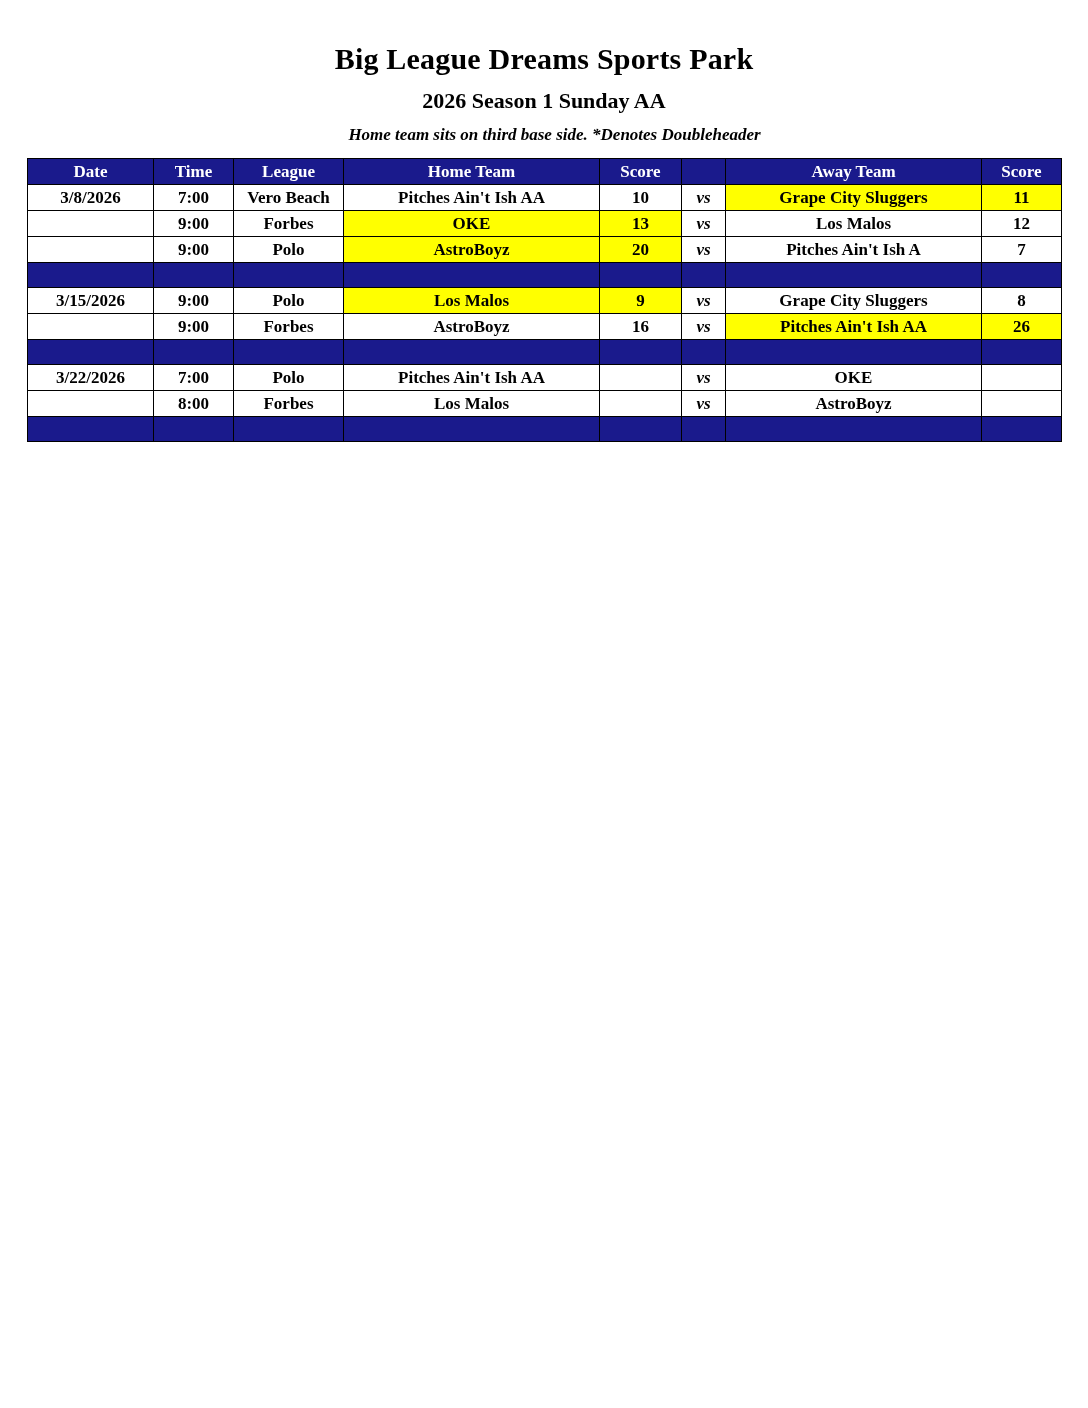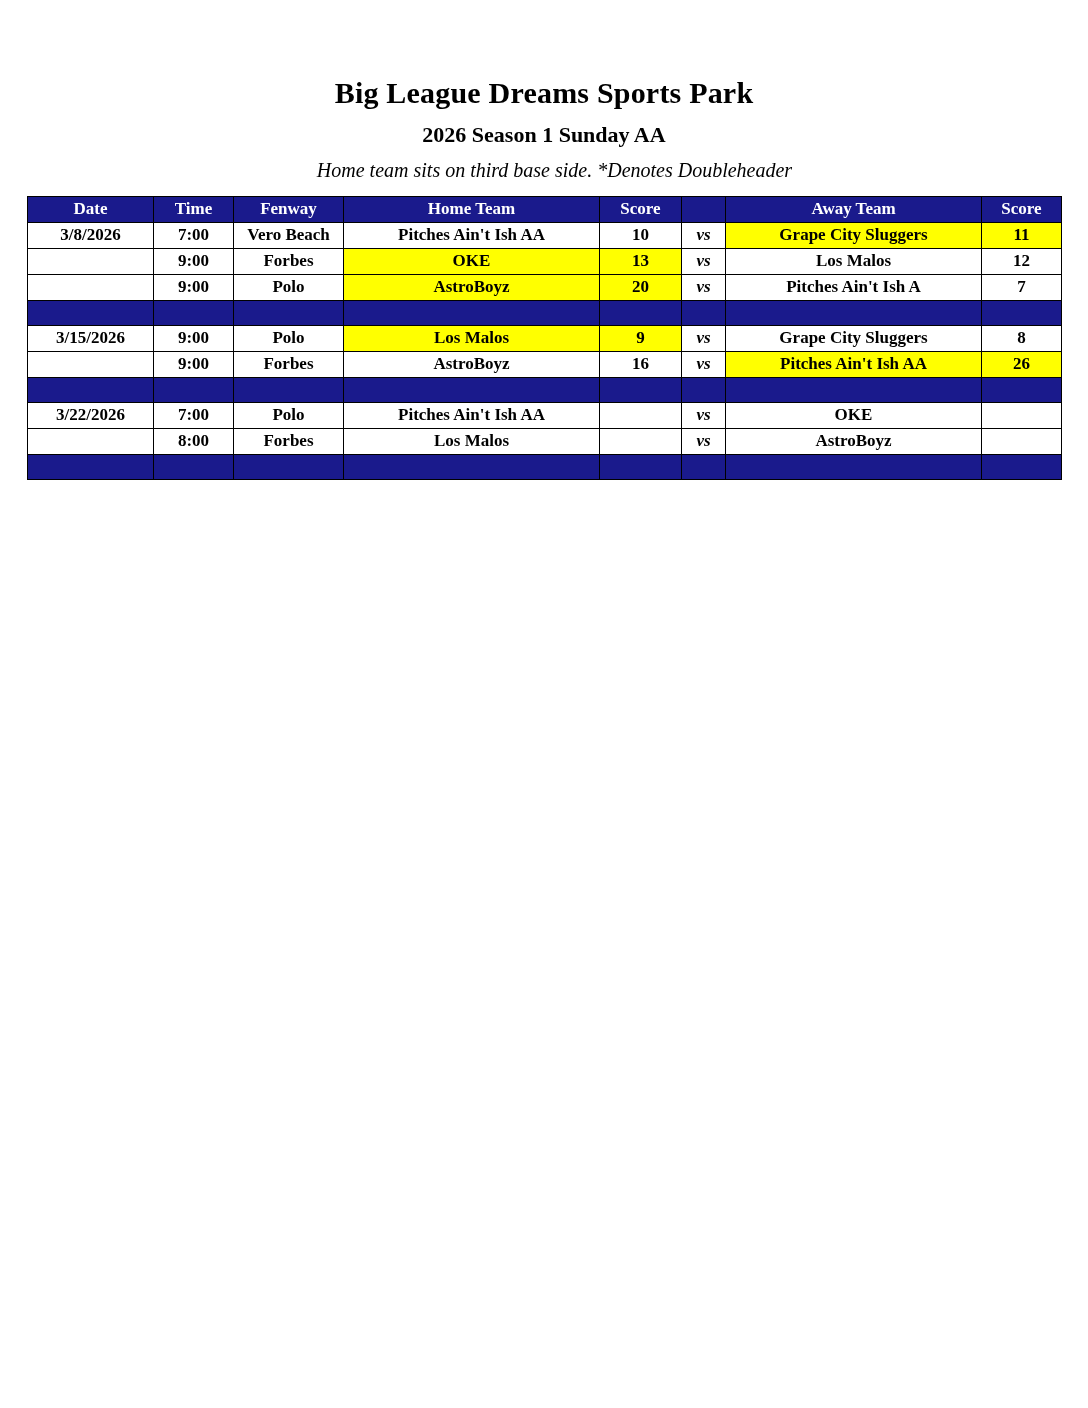--- a/index.html
+++ b/index.html
@@ -16,37 +16,37 @@
   }
   .page {
     position: relative;
     width: 1088px;
     height: 1408px;
     box-sizing: border-box;
     padding: 0;
   }
   .title-block {
     text-align: center;
-    margin-top: 76px;
+    margin-top: 42px;
   }
   .doc-title {
     font-size: 30px;
     font-weight: bold;
     letter-spacing: 0.2px;
     line-height: 1.15;
   }
   .doc-subtitle {
     font-size: 22px;
     font-weight: bold;
     margin-top: 11px;
     line-height: 1.15;
   }
   .doc-note {
-    font-size: 20px;
-    font-weight: normal;
+    font-size: 17px;
+    font-weight: bold;
     font-style: italic;
     margin-top: 12px;
     line-height: 1.15;
     padding-left: 21px;
   }
   .table-wrap {
     margin: 14px auto 0 auto;
     width: 1034px;
   }
   table.schedule {
@@ -117,21 +117,21 @@
           <col class="c-home">
         <col class="c-score1">
           <col class="c-vs">
           <col class="c-away">
           <col class="c-score2">
       </colgroup>
       <thead>
         <tr>
           <th>Date</th>
           <th>Time</th>
-          <th>Fenway</th>
+          <th>League</th>
           <th>Home Team</th>
           <th>Score</th>
           <th></th>
           <th>Away Team</th>
           <th>Score</th>
         </tr>
       </thead>
       <tbody id="schedule-body">
           <tr>
             <td>3/8/2026</td>

